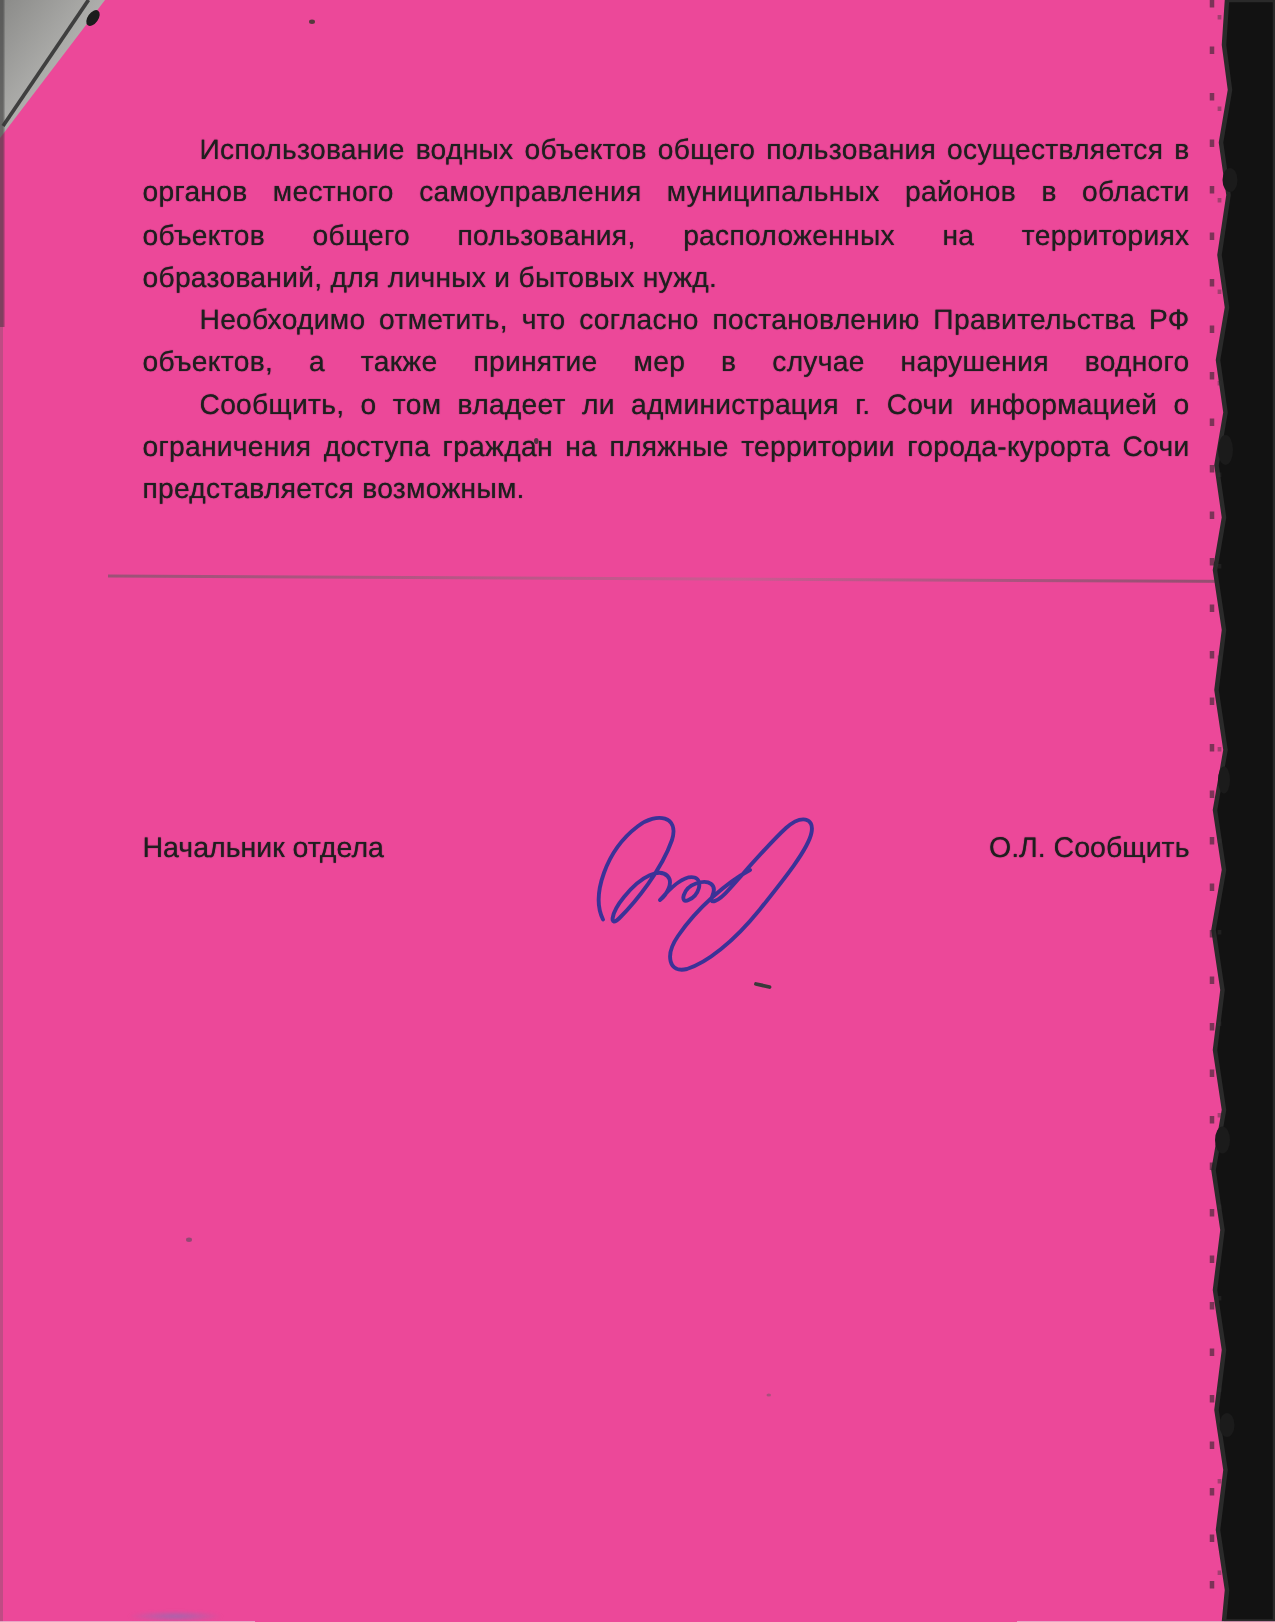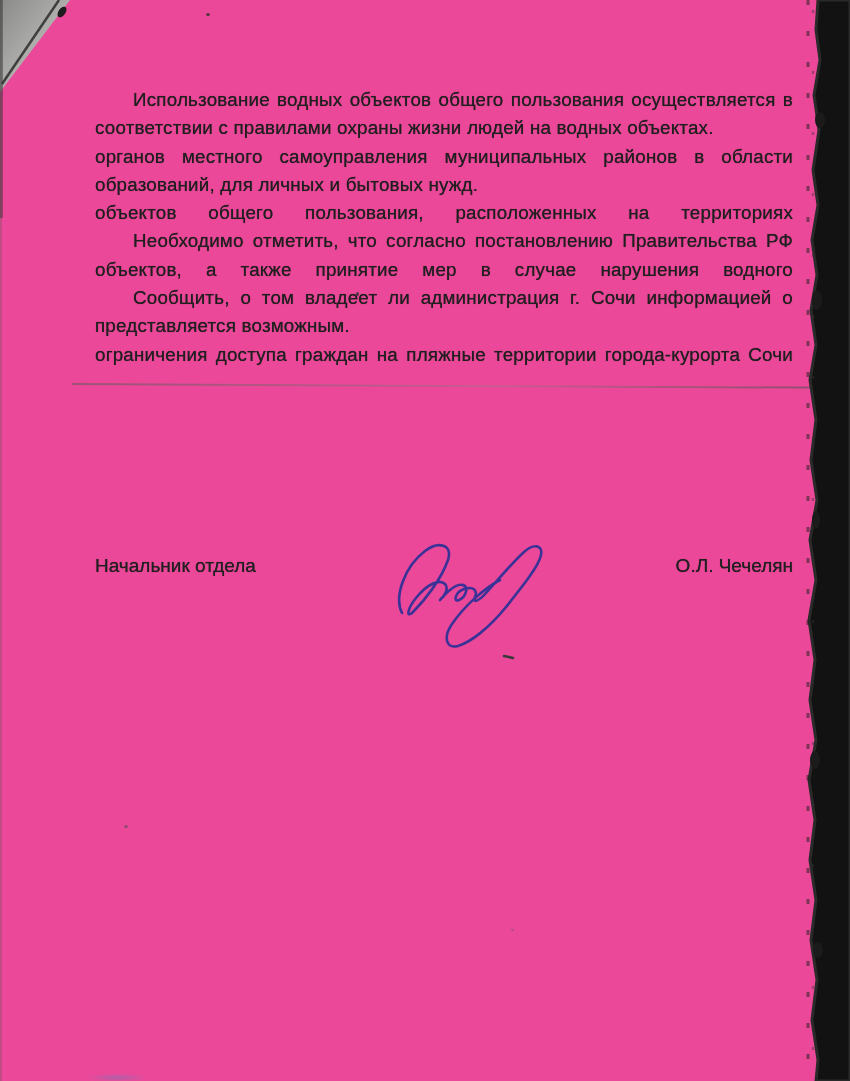--- a/index.html
+++ b/index.html
@@ -121,36 +121,35 @@
     <polygon points="0,0 70,0 0,92" fill="url(#foldg)"></polygon>
     <line x1="59" y1="0" x2="2" y2="84" stroke="#3f3f3f" stroke-width="2.5"></line>
     <ellipse cx="62" cy="12" rx="3.5" ry="6" fill="#1c1c1c" transform="rotate(35 62 12)"></ellipse>
   </svg>
 
   <div class="left-edge-line"></div>
   <div class="left-edge-dark"></div>
 
   <div class="body-text" id="doc-body">
       <div class="doc-line just first">Использование водных объектов общего пользования осуществляется в</div>
-      <div class="doc-line">соответствии с правилами охраны жизни людей на водных объектах.</div>
       <div class="doc-line just">органов местного самоуправления муниципальных районов в области водных</div>
+      <div class="doc-line just">объектов общего пользования, расположенных на территориях муниципальных</div>
       <div class="doc-line">образований, для личных и бытовых нужд.</div>
-      <div class="doc-line just">объектов общего пользования, расположенных на территориях муниципальных</div>
       <div class="doc-line just first">Необходимо отметить, что согласно постановлению Правительства РФ от</div>
       <div class="doc-line just">объектов, а также принятие мер в случае нарушения водного законодательства,</div>
       <div class="doc-line just first">Сообщить, о том владеет ли администрация г. Сочи информацией о фактах</div>
+      <div class="doc-line just">ограничения доступа граждан на пляжные территории города-курорта Сочи не</div>
       <div class="doc-line">представляется возможным.</div>
-      <div class="doc-line just">ограничения доступа граждан на пляжные территории города-курорта Сочи не</div>
     </div>
 
   <div class="crease-line"></div>
 
   <div class="sign-row">
     <span>Начальник отдела</span>
-    <span>О.Л. Чечелян</span>
+    <span>О.Л. Сообщить</span>
   </div>
 
   <svg class="signature-svg" viewBox="0 0 170 135">
     <path d="M 14 80
              C 6 64, 16 34, 37 18
              C 50 8, 65 11, 60 27
              C 53 47, 36 68, 25 79
              C 18 86, 19 76, 28 65
              C 40 50, 52 46, 57 51
              C 61 55, 57 63, 52 67

